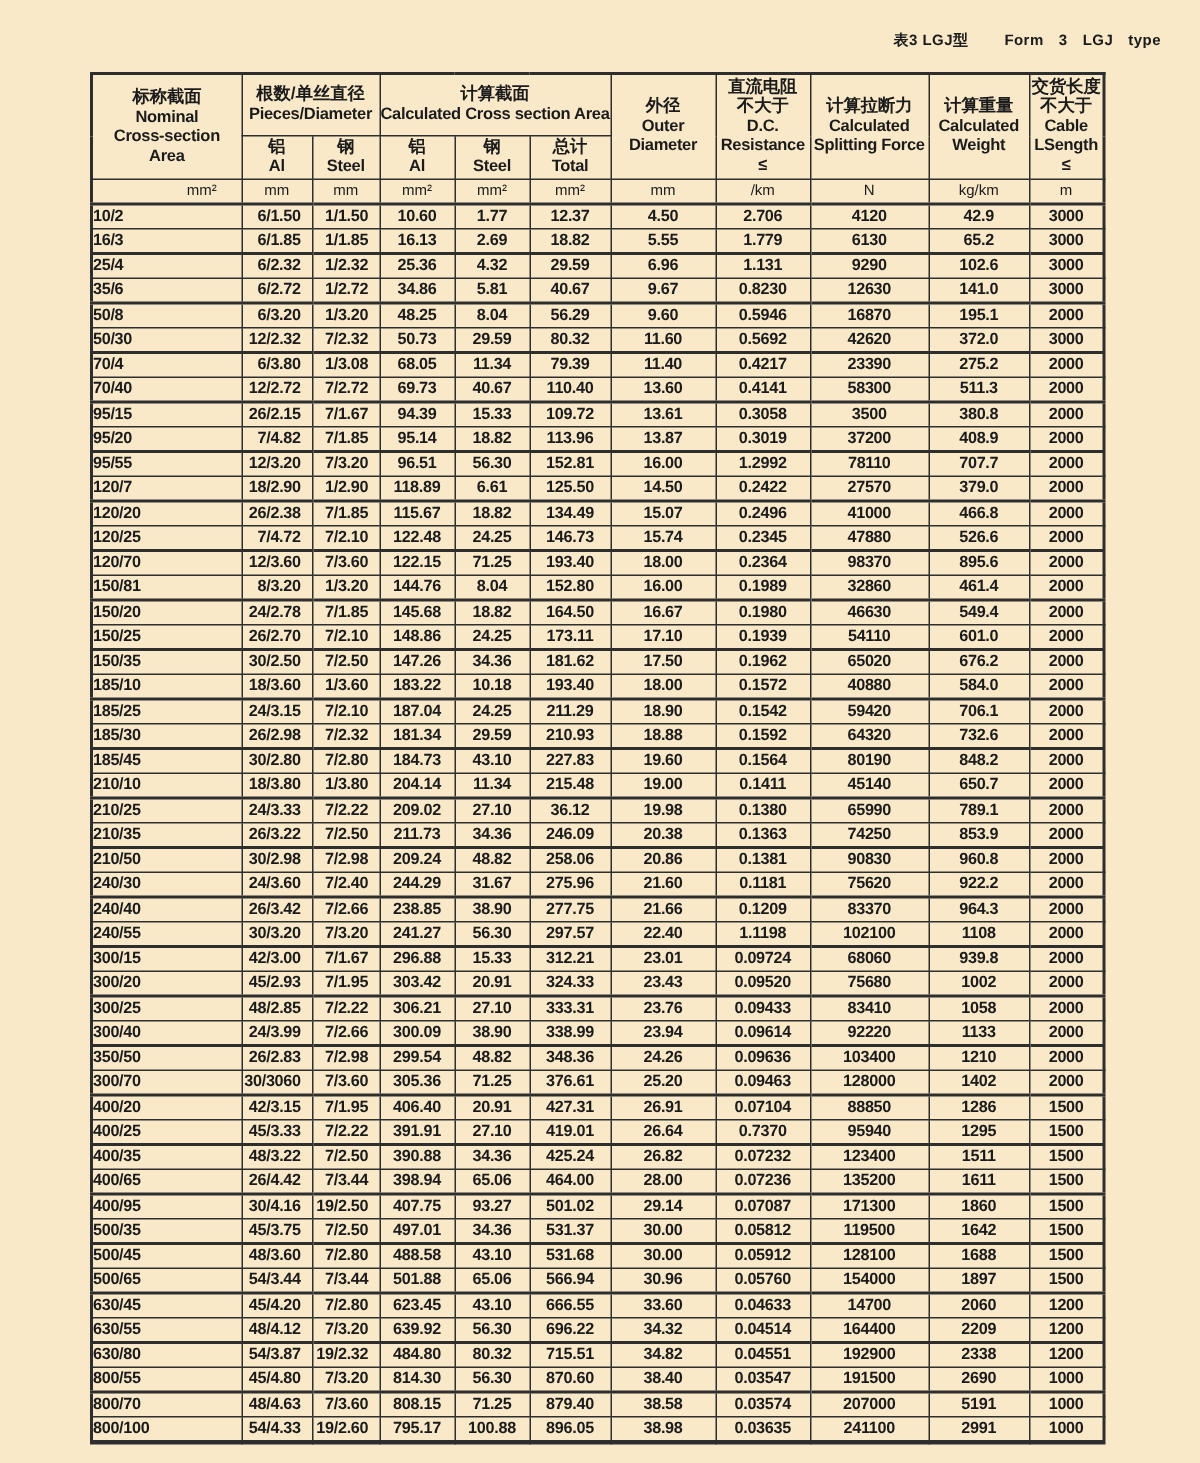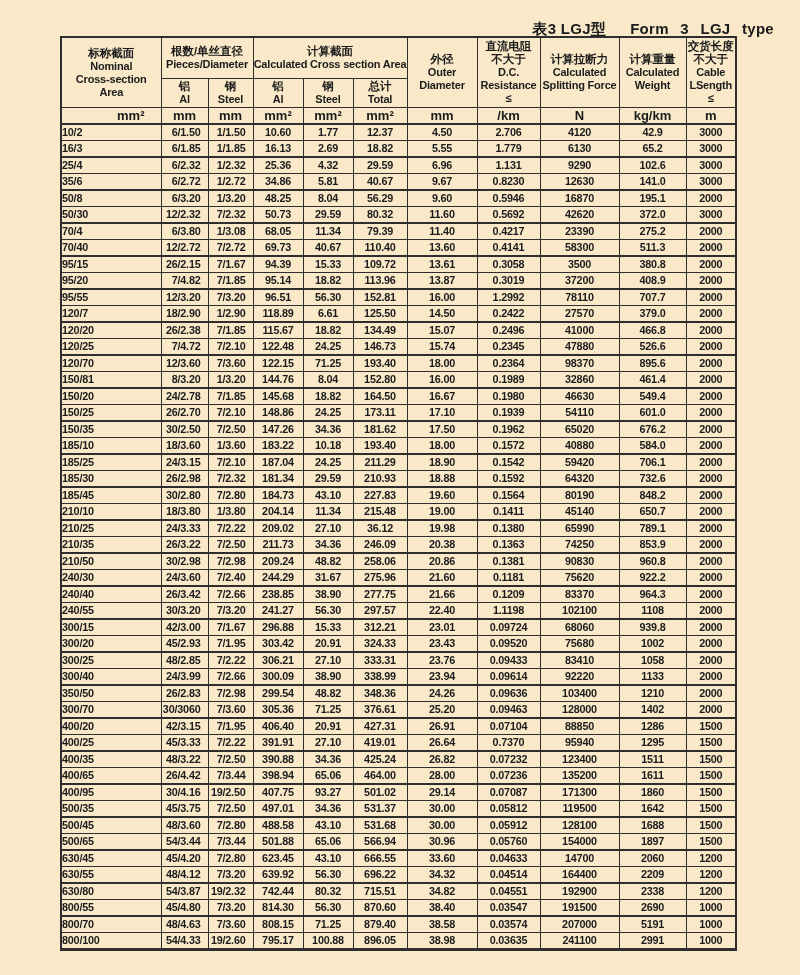--- a/index.html
+++ b/index.html
@@ -6,39 +6,39 @@
   body{
     width:800px;height:975px;
     background:#f9e9c9;
     font-family:"Liberation Sans", sans-serif;
     color:#1b1b1b;
     position:relative;
     overflow:hidden;
   }
   .page-title{
     position:absolute;top:20px;right:26px;
-    font-size:15px;font-weight:bold;letter-spacing:0.3px;
+    font-size:10px;font-weight:bold;letter-spacing:0.3px;
     white-space:nowrap;
   }
   .page-title .title-en{margin-left:24px;word-spacing:7px;}
   table.spec{
-    position:absolute;left:60px;top:36px;
+    position:absolute;left:60px;top:48px;
     width:676px;
     border-collapse:collapse;table-layout:fixed;
     border:2px solid #2e2e2e;
     border-bottom-width:3px;
     padding-left:43px;
   }
   th,td{border:1px solid #2e2e2e;padding:0;overflow:hidden;white-space:nowrap;}
   thead th{font-weight:bold;text-align:center;vertical-align:middle;background:#f9e9c9;}
   .h1 th{height:40px;}
   .h2 th{height:28px;}
   .hline{font-size:11.5px;line-height:13px;}
   .hline-en{font-size:11px;line-height:13px;letter-spacing:-0.2px;}
-  .units th{height:15px;font-size:13px;line-height:14px;font-weight:bold;border-bottom-width:2px;margin-top:28px;}
+  .units th{height:15px;font-size:10px;line-height:14px;font-weight:normal;border-bottom-width:2px;margin-top:28px;}
   .units th:first-child{text-align:right;padding-right:16px;}
   tbody td{
     height:15px;font-size:10.8px;font-weight:bold;
     text-align:center;letter-spacing:-0.2px;line-height:15px;
   }
   tbody td:first-child{text-align:left;padding-right:14px;}
   tbody td:nth-child(2),tbody td:nth-child(3){text-align:right;padding-right:7px;}
   tbody tr:nth-child(even) td{border-bottom-width:2px;}
 </style>
 </head>
@@ -740,21 +740,21 @@
         <td>34.32</td>
         <td>0.04514</td>
         <td>164400</td>
         <td>2209</td>
         <td>1200</td>
       </tr>
       <tr>
         <td>630/80</td>
         <td>54/3.87</td>
         <td>19/2.32</td>
-        <td>742.44</td>
+        <td>484.80</td>
         <td>80.32</td>
         <td>715.51</td>
         <td>34.82</td>
         <td>0.04551</td>
         <td>192900</td>
         <td>2338</td>
         <td>1200</td>
       </tr>
       <tr>
         <td>800/55</td>

